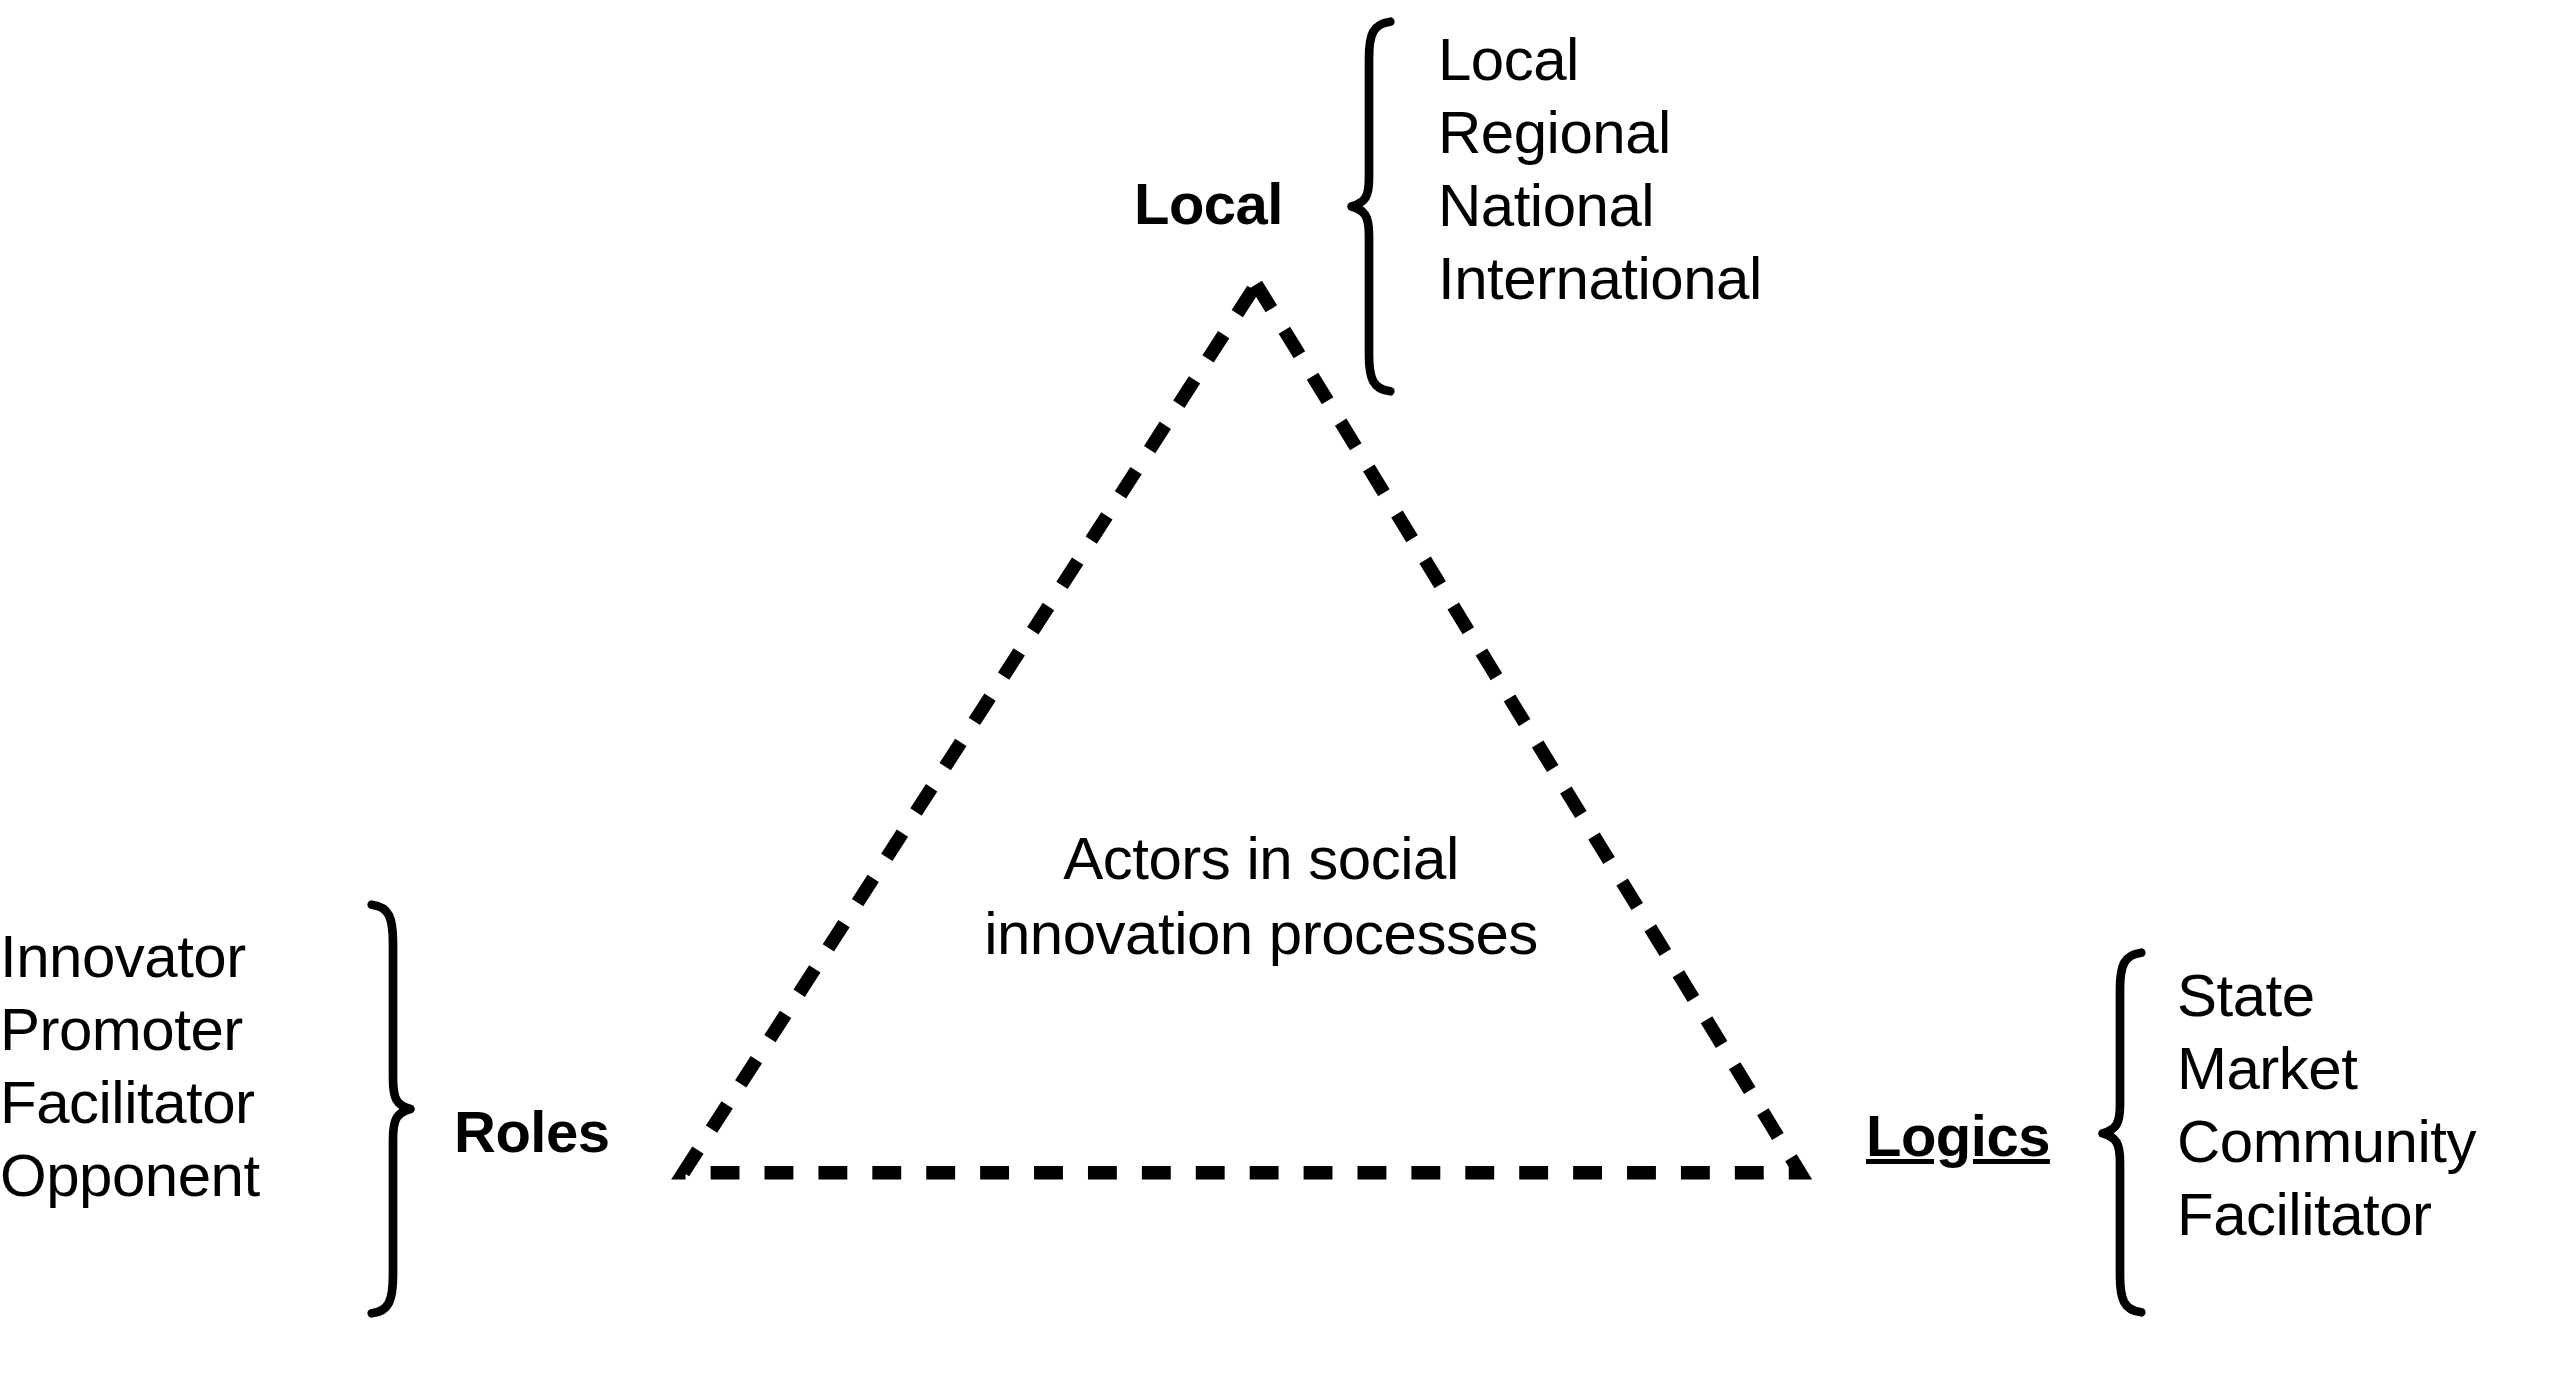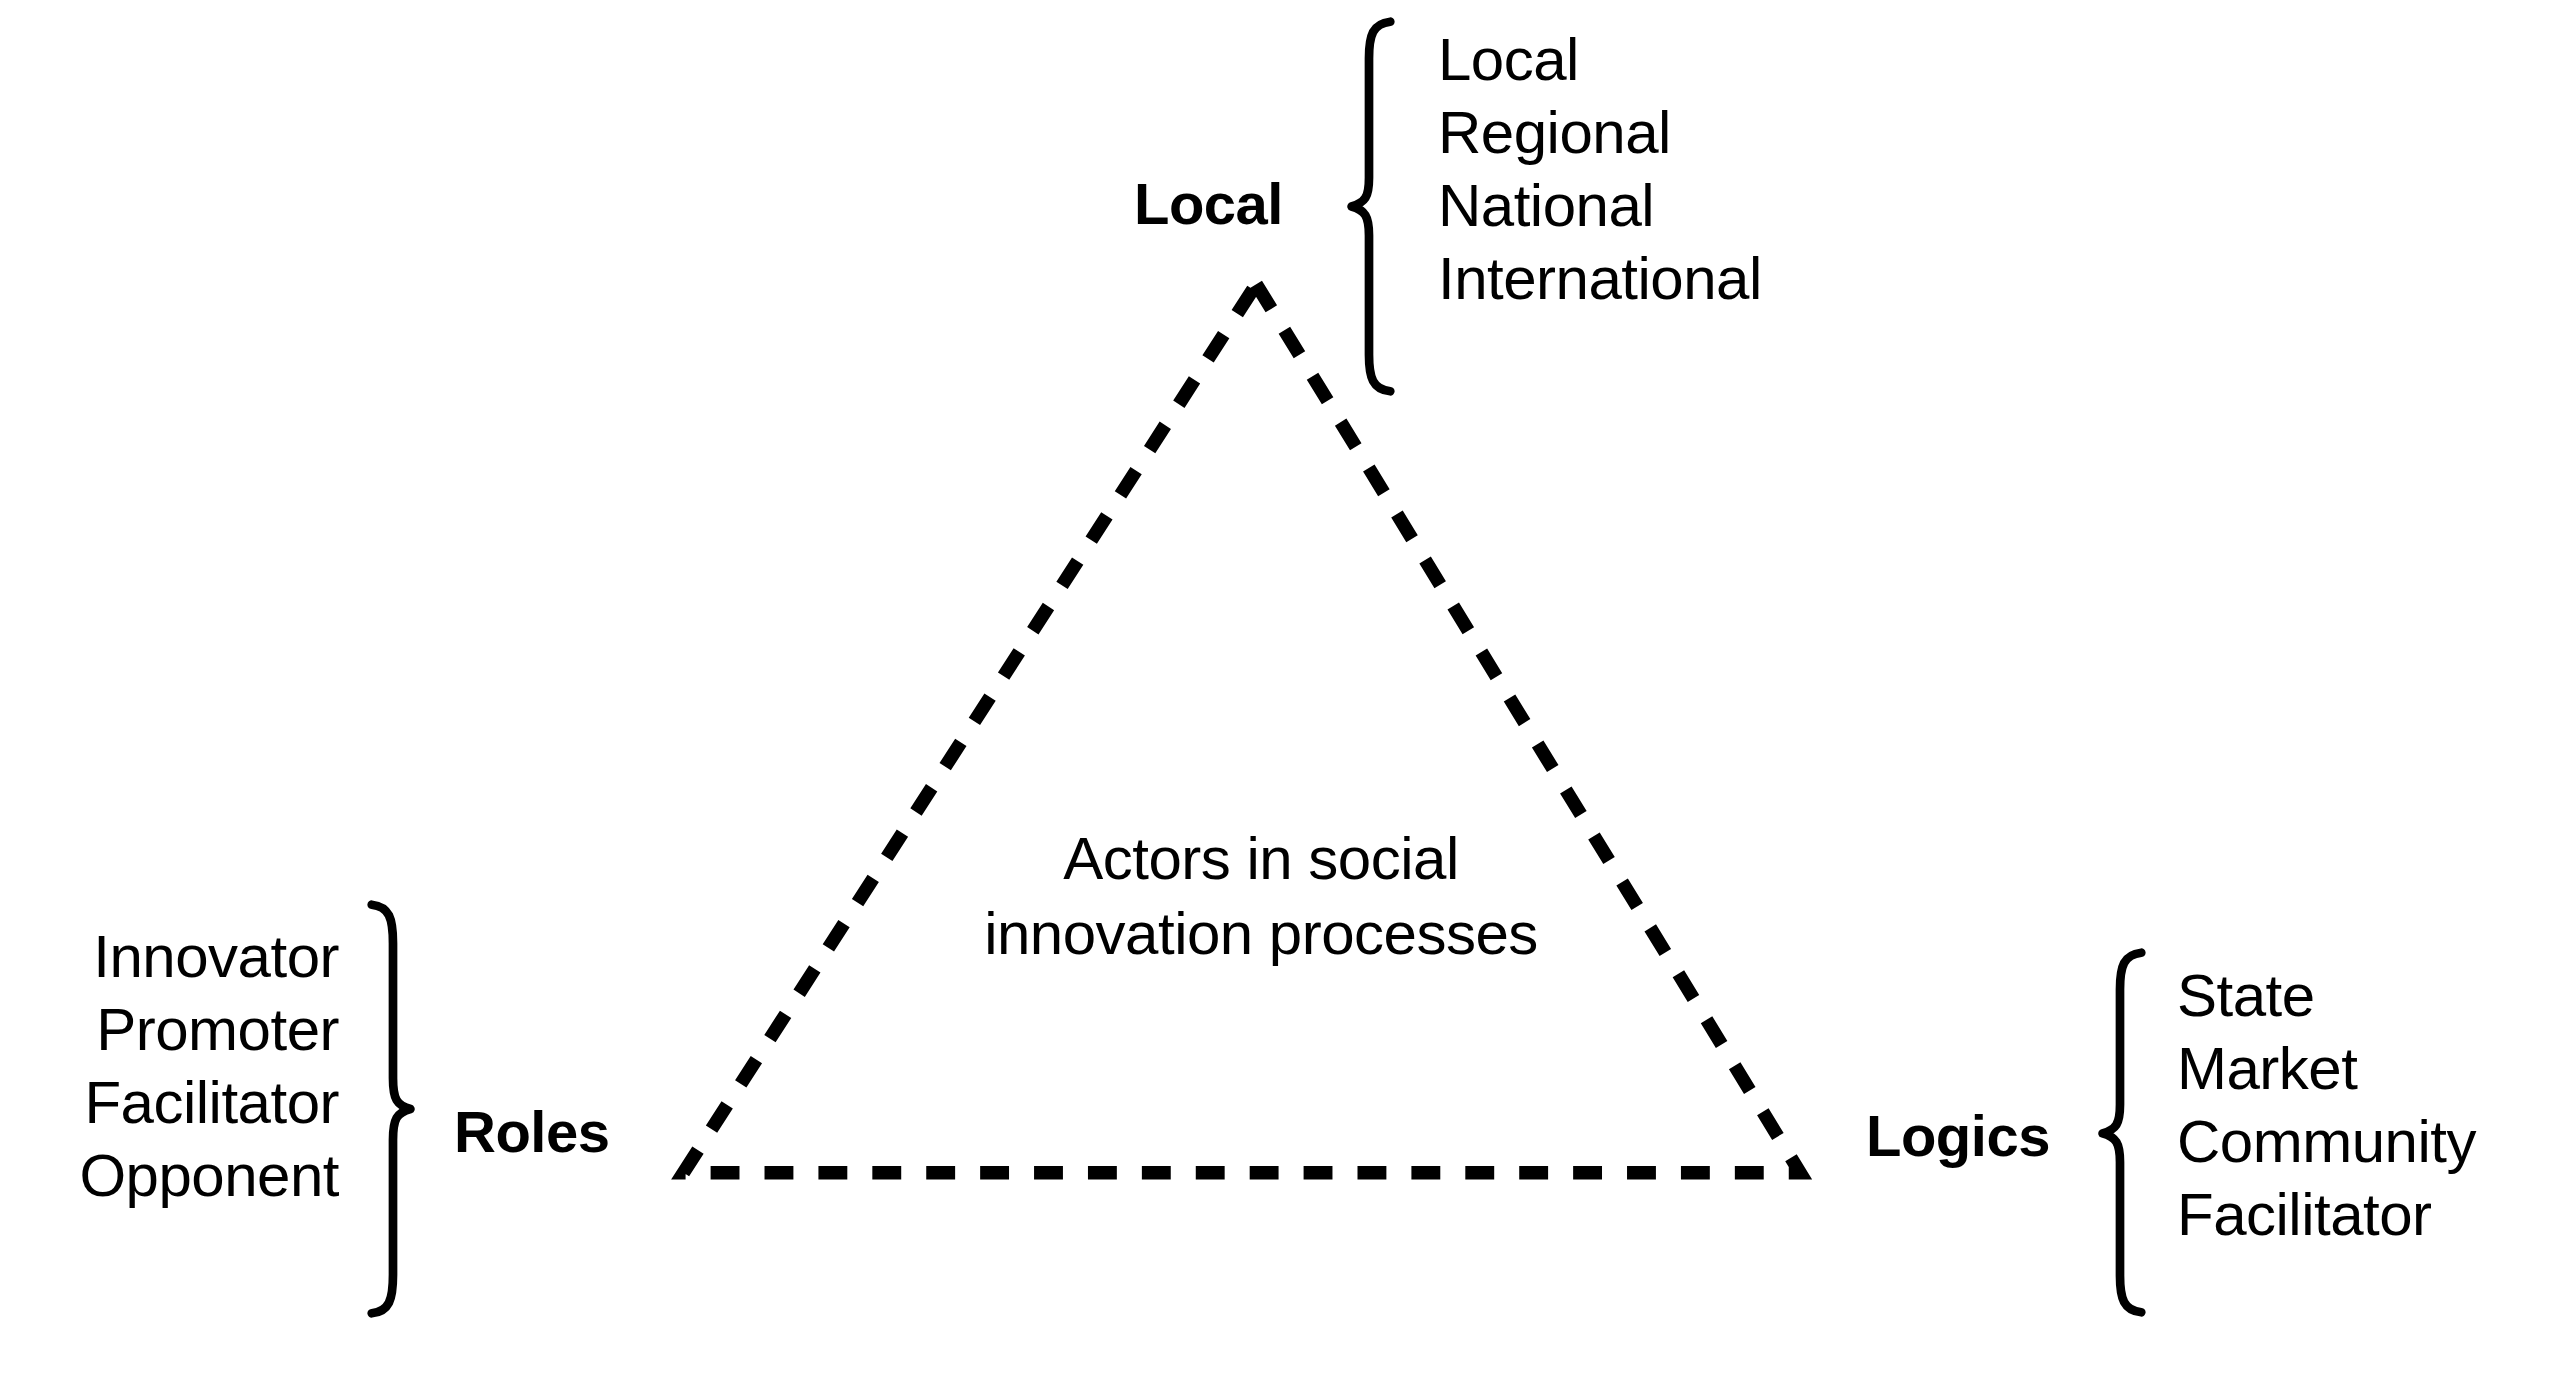--- a/index.html
+++ b/index.html
@@ -65,25 +65,25 @@
     letter-spacing: -0.5px;
     margin-top: 26px;
   }
   #center-caption .line { display: block; }
 
   
   #scales-label   { left: 1134px; top: 173px; }
   #scales-brace   { left: 1340px; top: 13.5px;  width: 58px;  height: 385px; }
   #scales-list    { left: 1438px; top: 23px; }
 
-  #roles-list     { left: 0px;    top: 920px; width: 339px; text-align: right; }
+  #roles-list     { left: 0px;    top: 920px; width: 339px; text-align: left; }
   #roles-brace    { left: 364px;  top: 897px; width: 58px;  height: 424px; }
   #roles-label    { left: 454px;  top: 1101px; }
 
-  #logics-label   { left: 1866px; top: 1105px; }
+  #logics-label   { left: 1866px; top: 1105px; text-decoration: underline; }
   #logics-brace   { left: 2091px; top: 945px;  width: 58px;  height: 375px; }
   #logics-list    { left: 2177px; top: 959px; }
 </style>
 </head>
 <body>
 
 <div id="canvas">
 
   <svg id="triangle-svg" viewBox="0 0 2676 1430" xmlns="http://www.w3.org/2000/svg">
     <polygon points="1305,295 1870,1218 710,1218" fill="none" stroke="#000000" stroke-width="14" stroke-dasharray="30 26" stroke-linecap="butt"></polygon>

